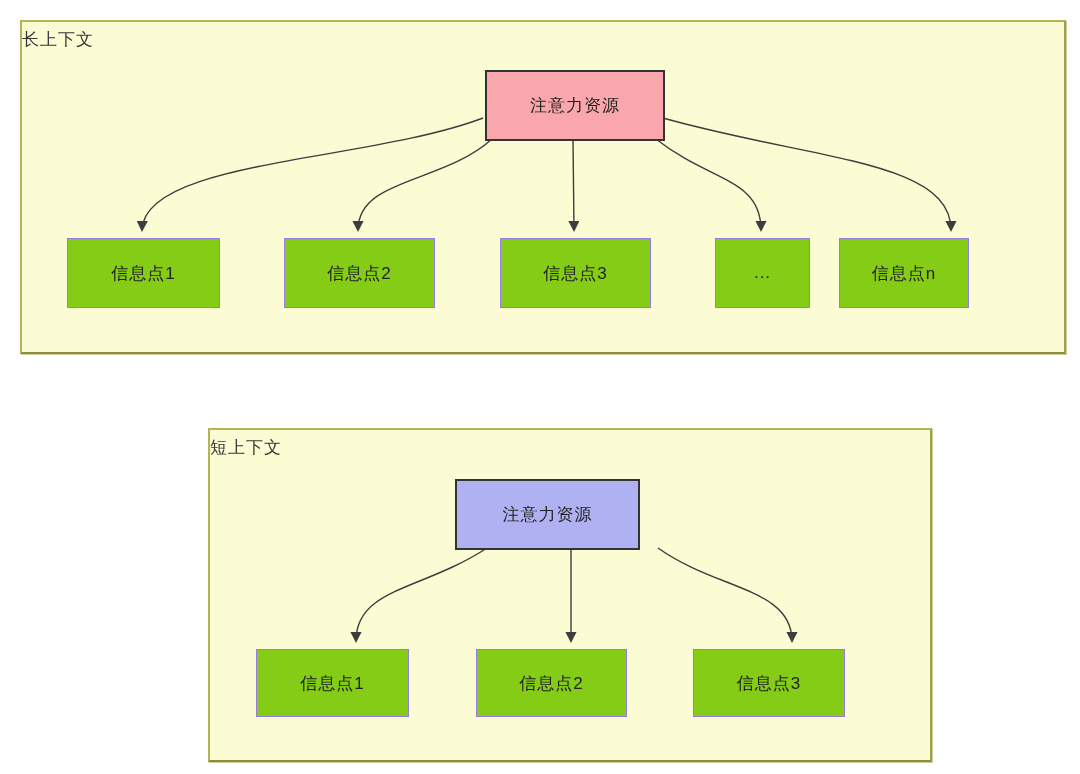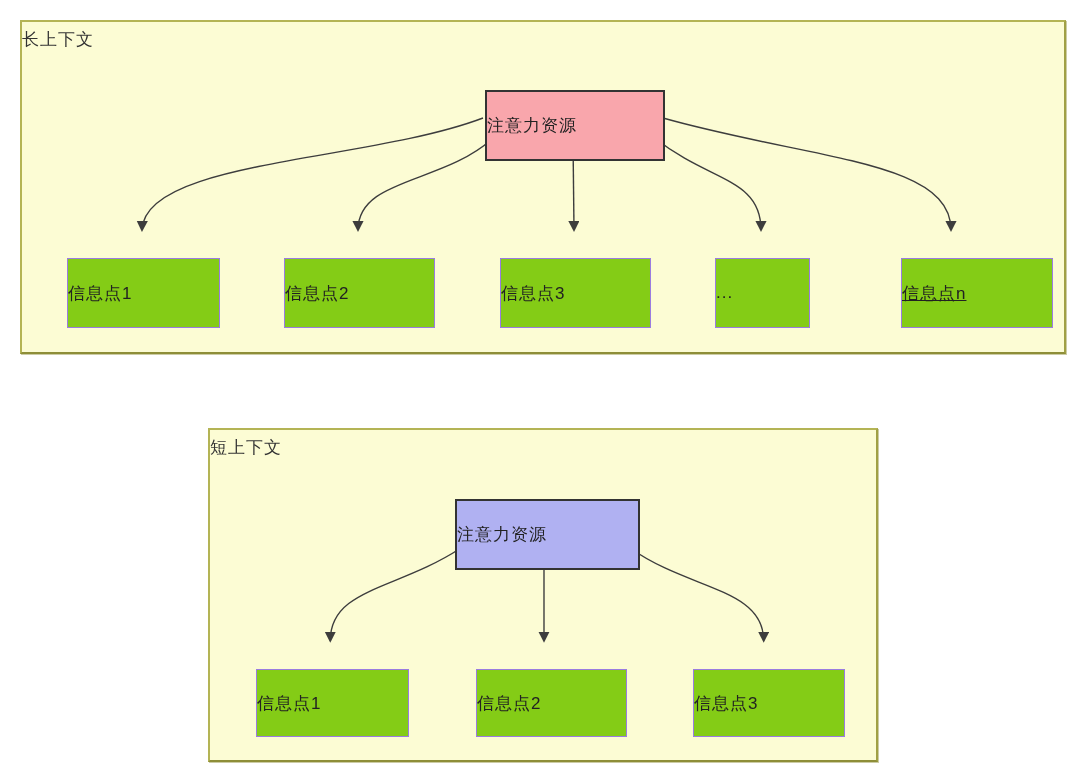--- a/index.html
+++ b/index.html
@@ -17,38 +17,37 @@
   }
   .panel {
     position: absolute;
     background: #fcfcd4;
     border: 2px solid #b4b455;
     border-bottom-color: #8e8e38;
     border-right-color: #a0a045;
     box-shadow: 1px 1px 0 rgba(142,142,56,0.45);
   }
   .panel-long  { left: 20px;  top: 20px;  width: 1046px; height: 334px; }
-  .panel-short { left: 208px; top: 428px; width: 670px;  height: 334px; }
+  .panel-short { left: 208px; top: 428px; width: 724px;  height: 334px; }
   .panel-title {
     position: absolute;
     top: 6px; left: 0; right: 0;
     text-align: left;
     font-size: 17px;
     color: #333333;
     letter-spacing: 1px;
   }
   .node {
     position: absolute;
     display: flex;
     align-items: center;
-    justify-content: flex-start;
+    justify-content: center;
     font-size: 17px;
     color: #222222;
     letter-spacing: 1px;
-    margin-top: 20px;
   }
   .source-node {
     border: 2px solid #333333;
     z-index: 2;
   }
   .source-red    { background: #f9a6ac; }
   .source-purple { background: #b0b1f2; }
   .target-node {
     background: #84cc16;
     border: 1.5px solid #9a7ce0;
@@ -59,21 +58,21 @@
     left: 0; top: 0;
     width: 100%; height: 100%;
     z-index: 1;
   }
   
   .p0-source { left: 463px; top: 48px;  width: 180px; height: 71px; }
   .p0-t0 { left: 45px;  top: 216px; width: 153px; height: 70px; }
   .p0-t1 { left: 262px; top: 216px; width: 151px; height: 70px; }
   .p0-t2 { left: 478px; top: 216px; width: 151px; height: 70px; }
   .p0-t3 { left: 693px; top: 216px; width: 95px;  height: 70px; }
-  .p0-t4 { left: 879px; top: 216px; width: 152px; height: 70px; text-decoration: underline; }
+  .p0-t4 { left: 817px; top: 216px; width: 130px; height: 70px; }
   
   .p1-source { left: 245px; top: 49px;  width: 185px; height: 71px; }
   .p1-t0 { left: 46px;  top: 219px; width: 153px; height: 68px; }
   .p1-t1 { left: 266px; top: 219px; width: 151px; height: 68px; }
   .p1-t2 { left: 483px; top: 219px; width: 152px; height: 68px; }
 </style>
 </head>
 <body>
 
 <div class="stage">

